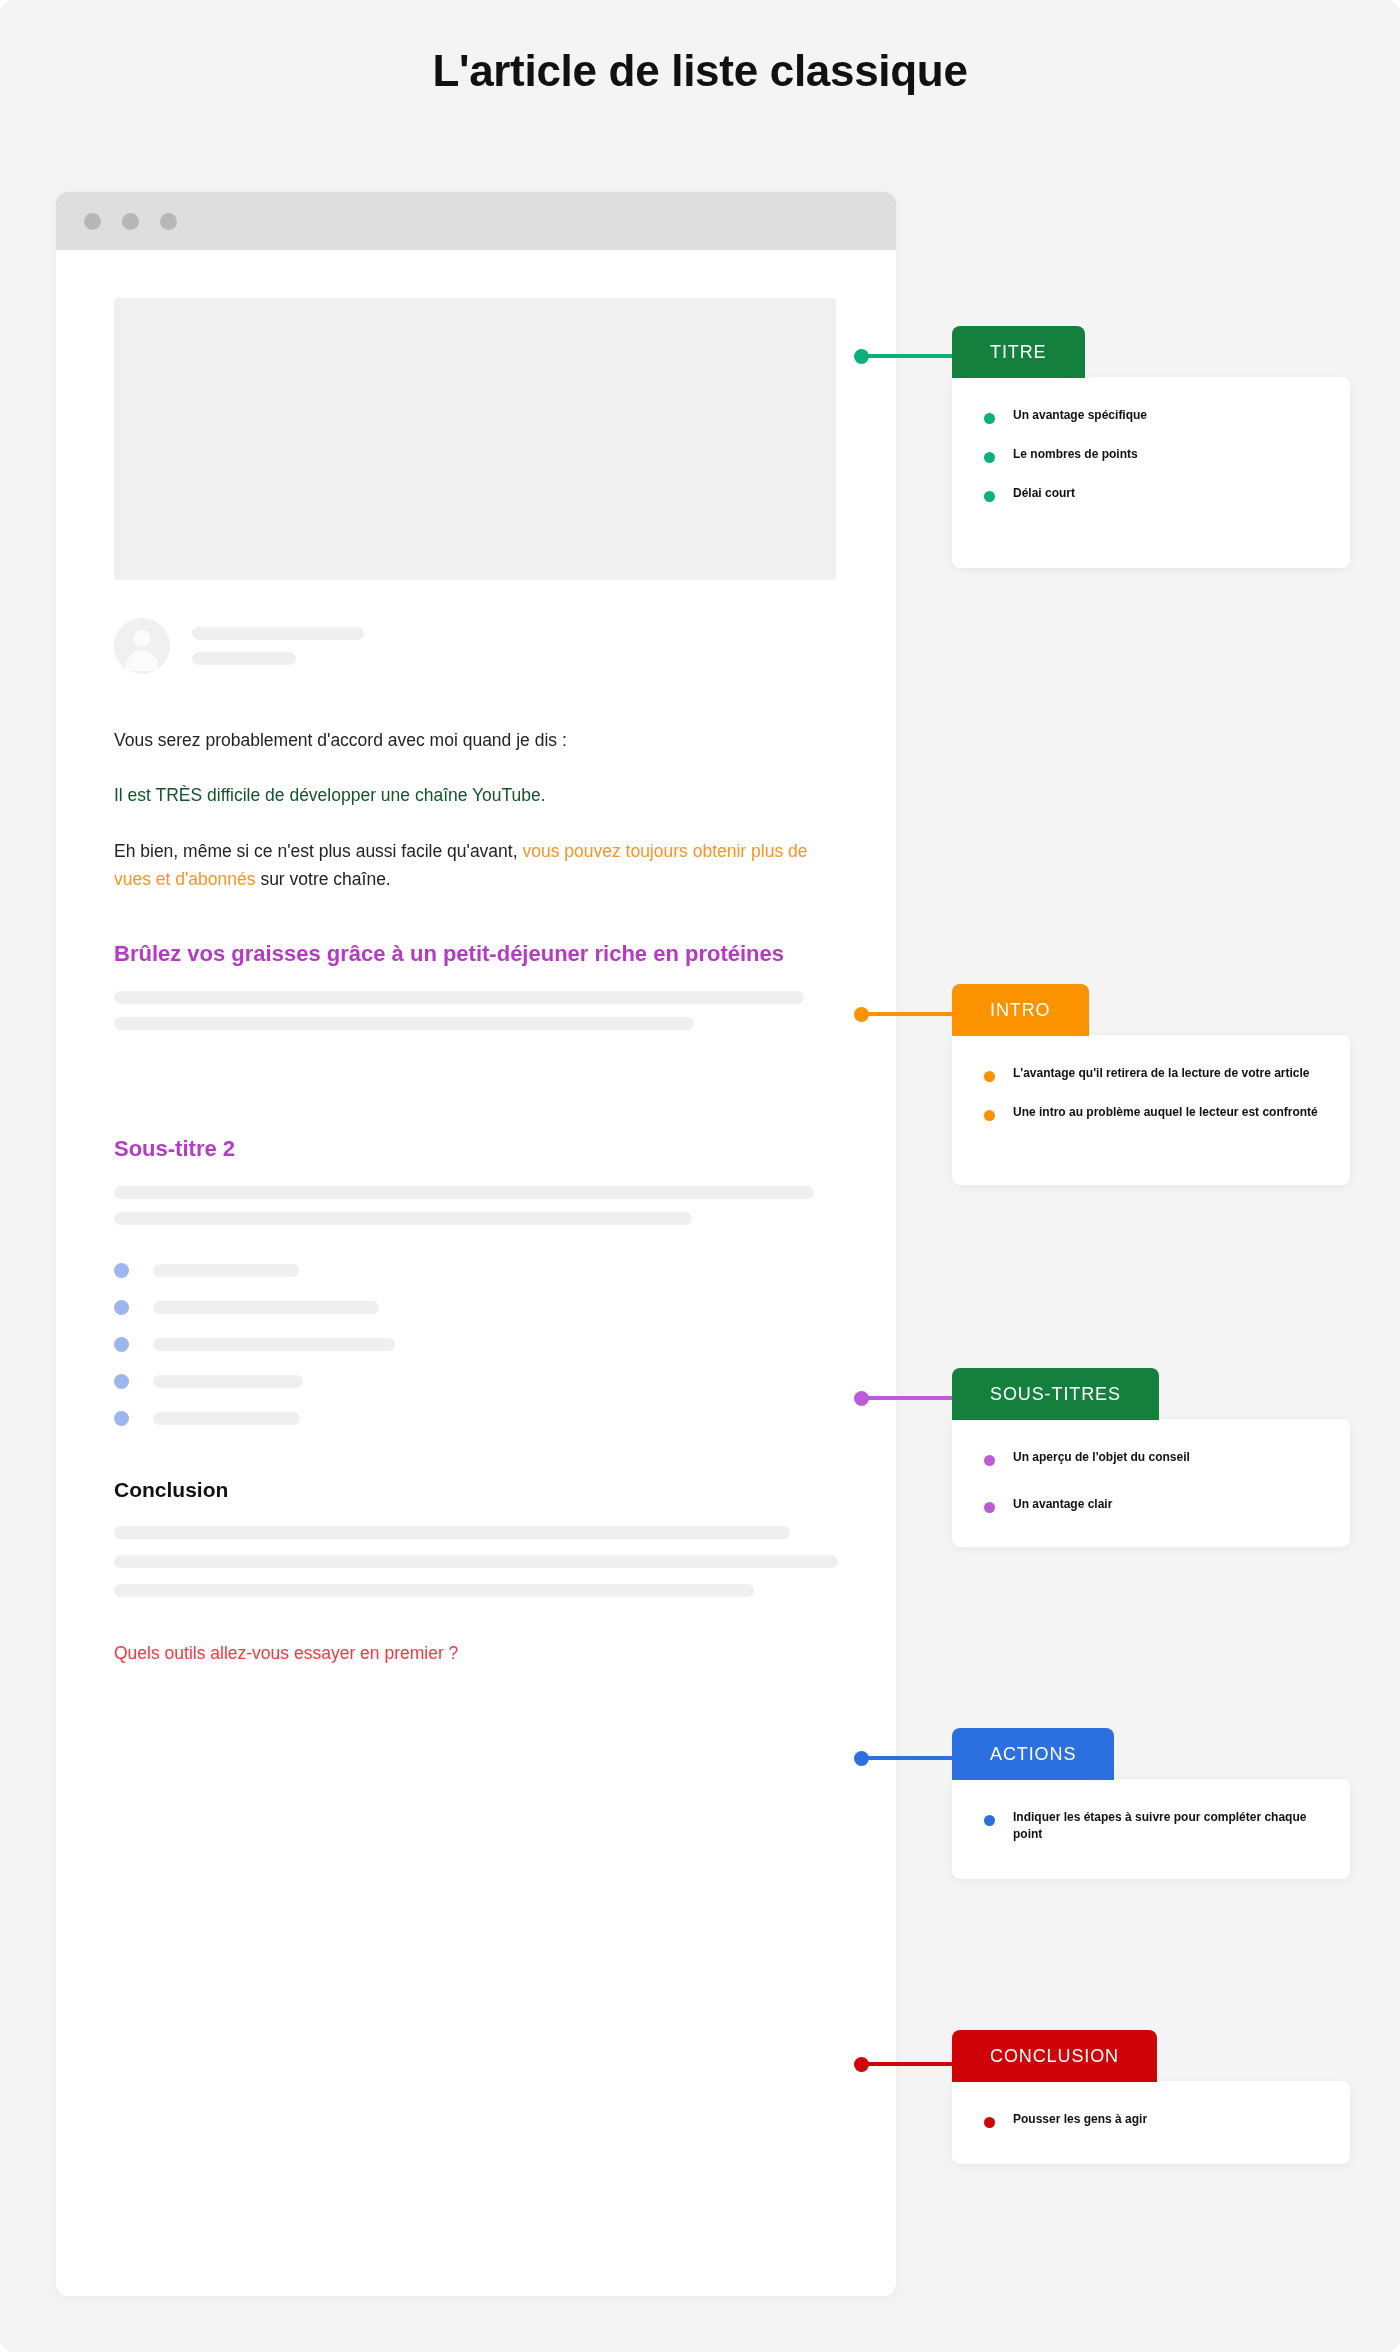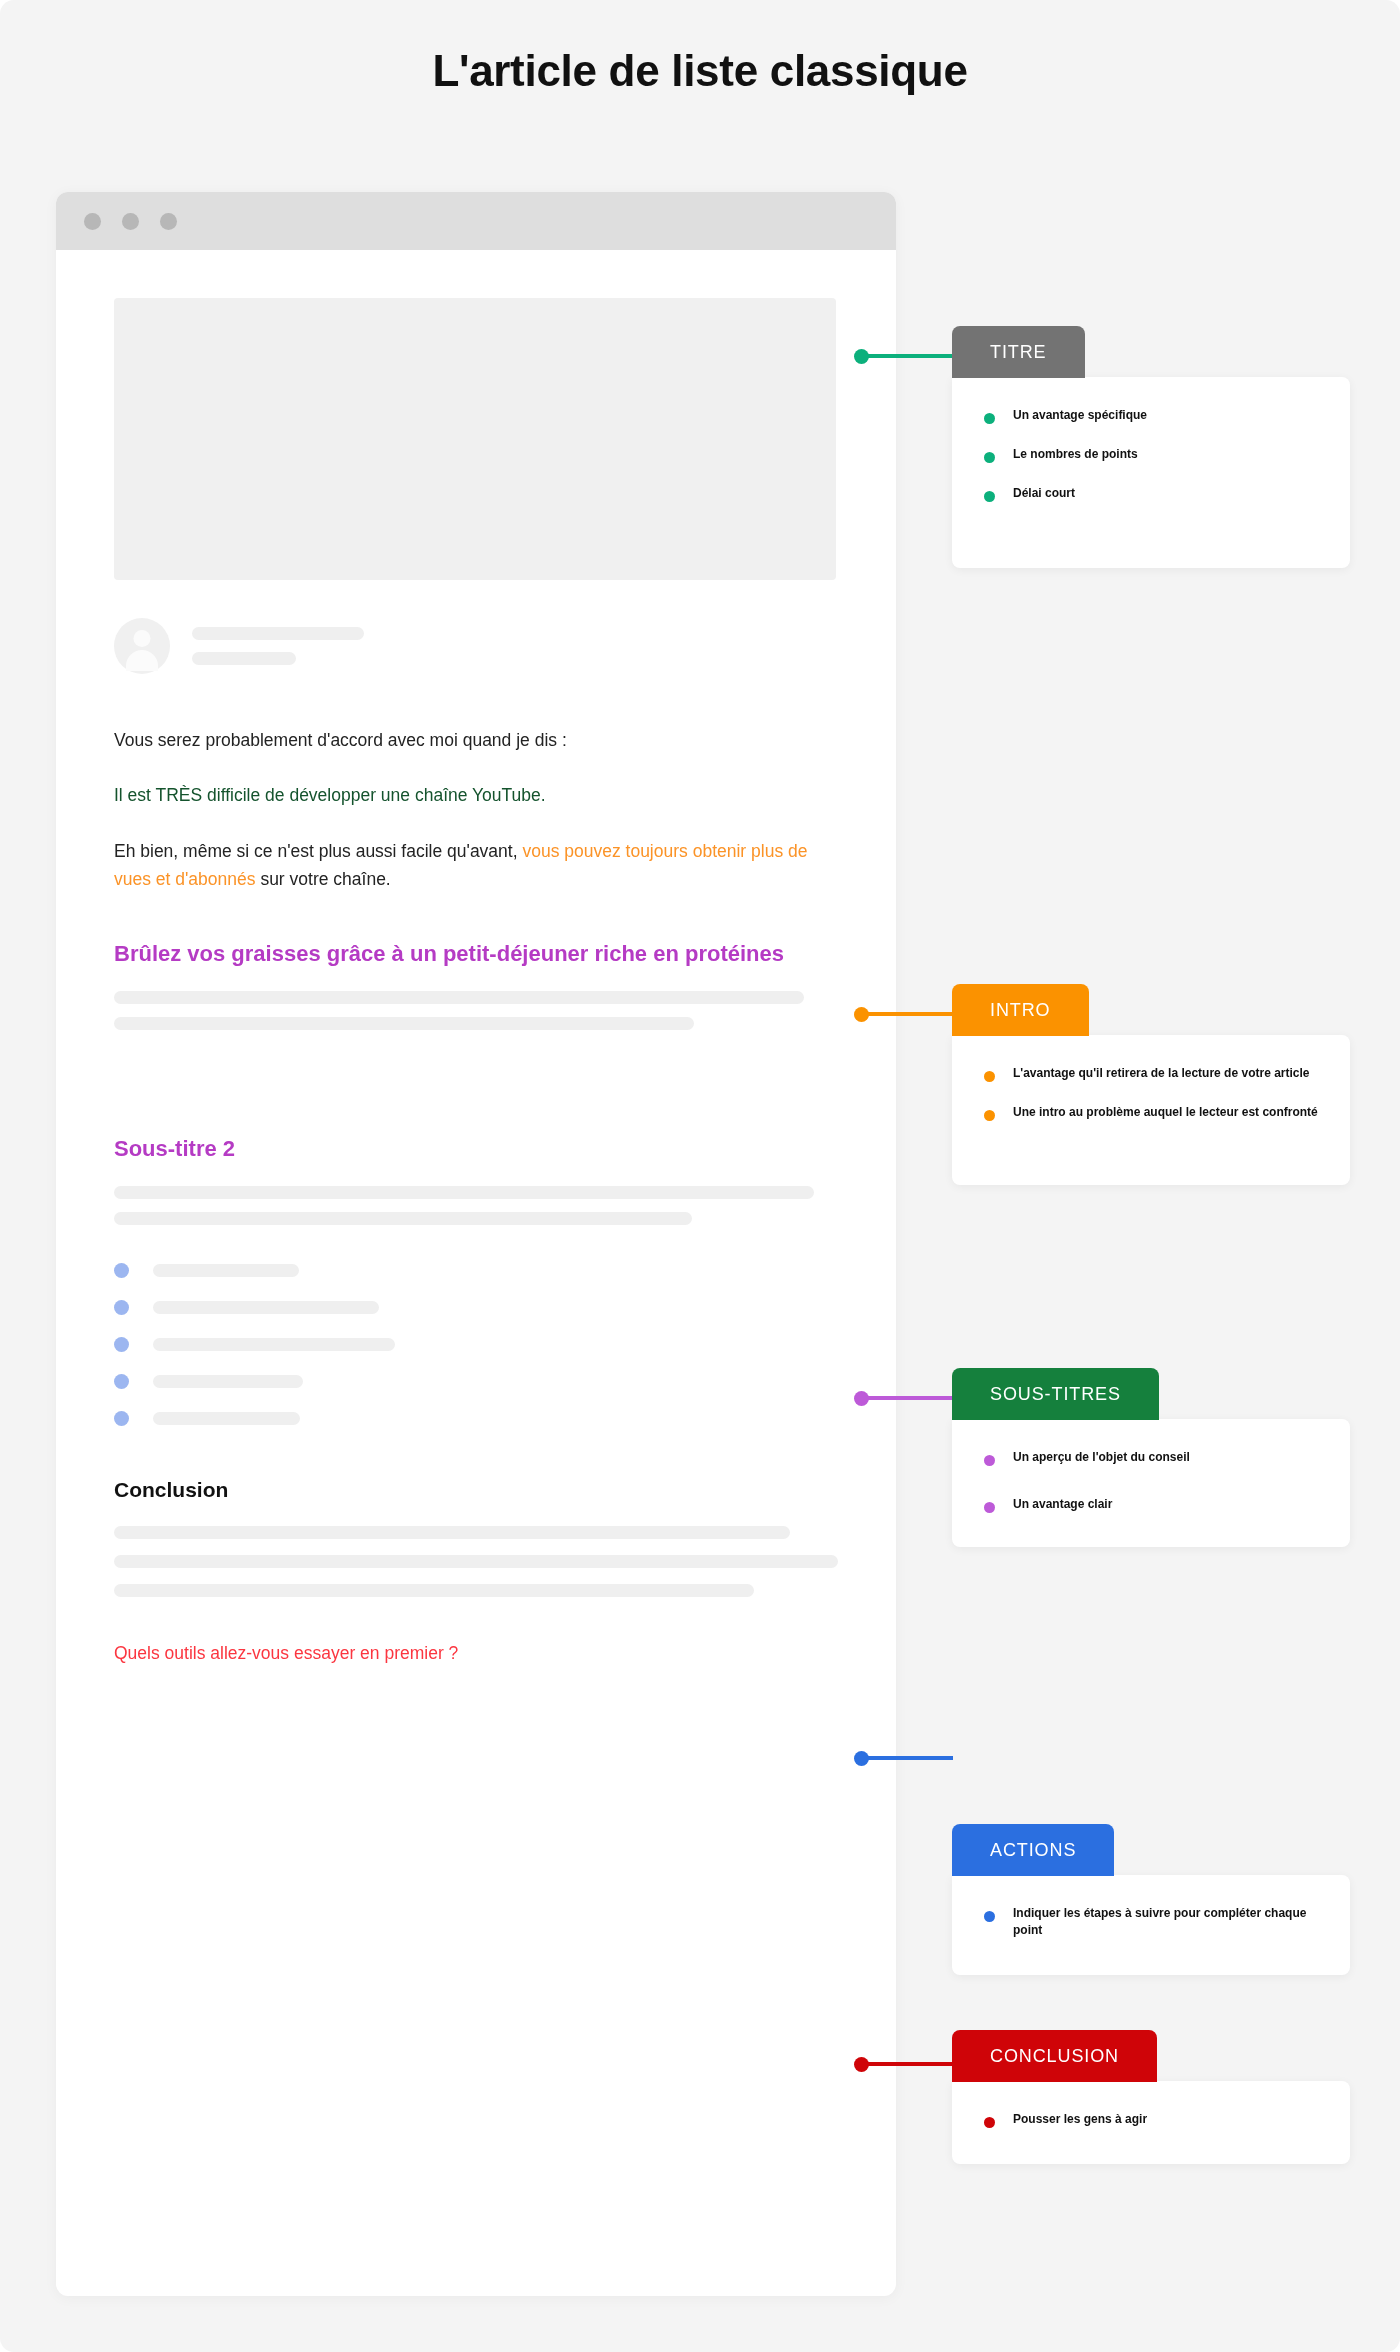--- a/index.html
+++ b/index.html
@@ -311,21 +311,21 @@
 
       <p class="red-text">Quels outils allez-vous essayer en premier ?</p>
 
     </div>
   </div>
 
   <div class="connector" style="left:865px; top:354px; width:88px; background:#0cb07c;">
     <span class="connector-dot" style="background:#0cb07c;"></span>
   </div>
   <div class="callout" style="top:326px;">
-    <div class="callout-badge" style="background:#737373;text-align:right;">TITRE</div>
+    <div class="callout-badge" style="background:#15803d;text-align:right;">TITRE</div>
     <div class="callout-card">
       <div class="callout-item">
         <span class="callout-dot" style="background:#0cb07c;"></span>
         <span class="callout-text">Un avantage spécifique</span>
       </div>
       <div class="callout-item">
         <span class="callout-dot" style="background:#0cb07c;"></span>
         <span class="callout-text">Le nombres de points</span>
       </div>
       <div class="callout-item">
@@ -366,21 +366,21 @@
       <div class="callout-item">
         <span class="callout-dot" style="background:#bd5ad8;"></span>
         <span class="callout-text">Un avantage clair</span>
       </div>
     </div>
   </div>
 
   <div class="connector" style="left:865px; top:1756px; width:88px; background:#2b6fe0;">
     <span class="connector-dot" style="background:#2b6fe0;"></span>
   </div>
-  <div class="callout" style="top:1824px;">
+  <div class="callout" style="top:1728px;">
     <div class="callout-badge" style="background:#2b6fe0;">ACTIONS</div>
     <div class="callout-card" style="padding-bottom:36px;">
       <div class="callout-item">
         <span class="callout-dot" style="background:#2b6fe0;"></span>
         <span class="callout-text">Indiquer les étapes à suivre pour compléter chaque point</span>
       </div>
     </div>
   </div>
 
   <div class="connector" style="left:865px; top:2062px; width:88px; background:#cf0408;">

